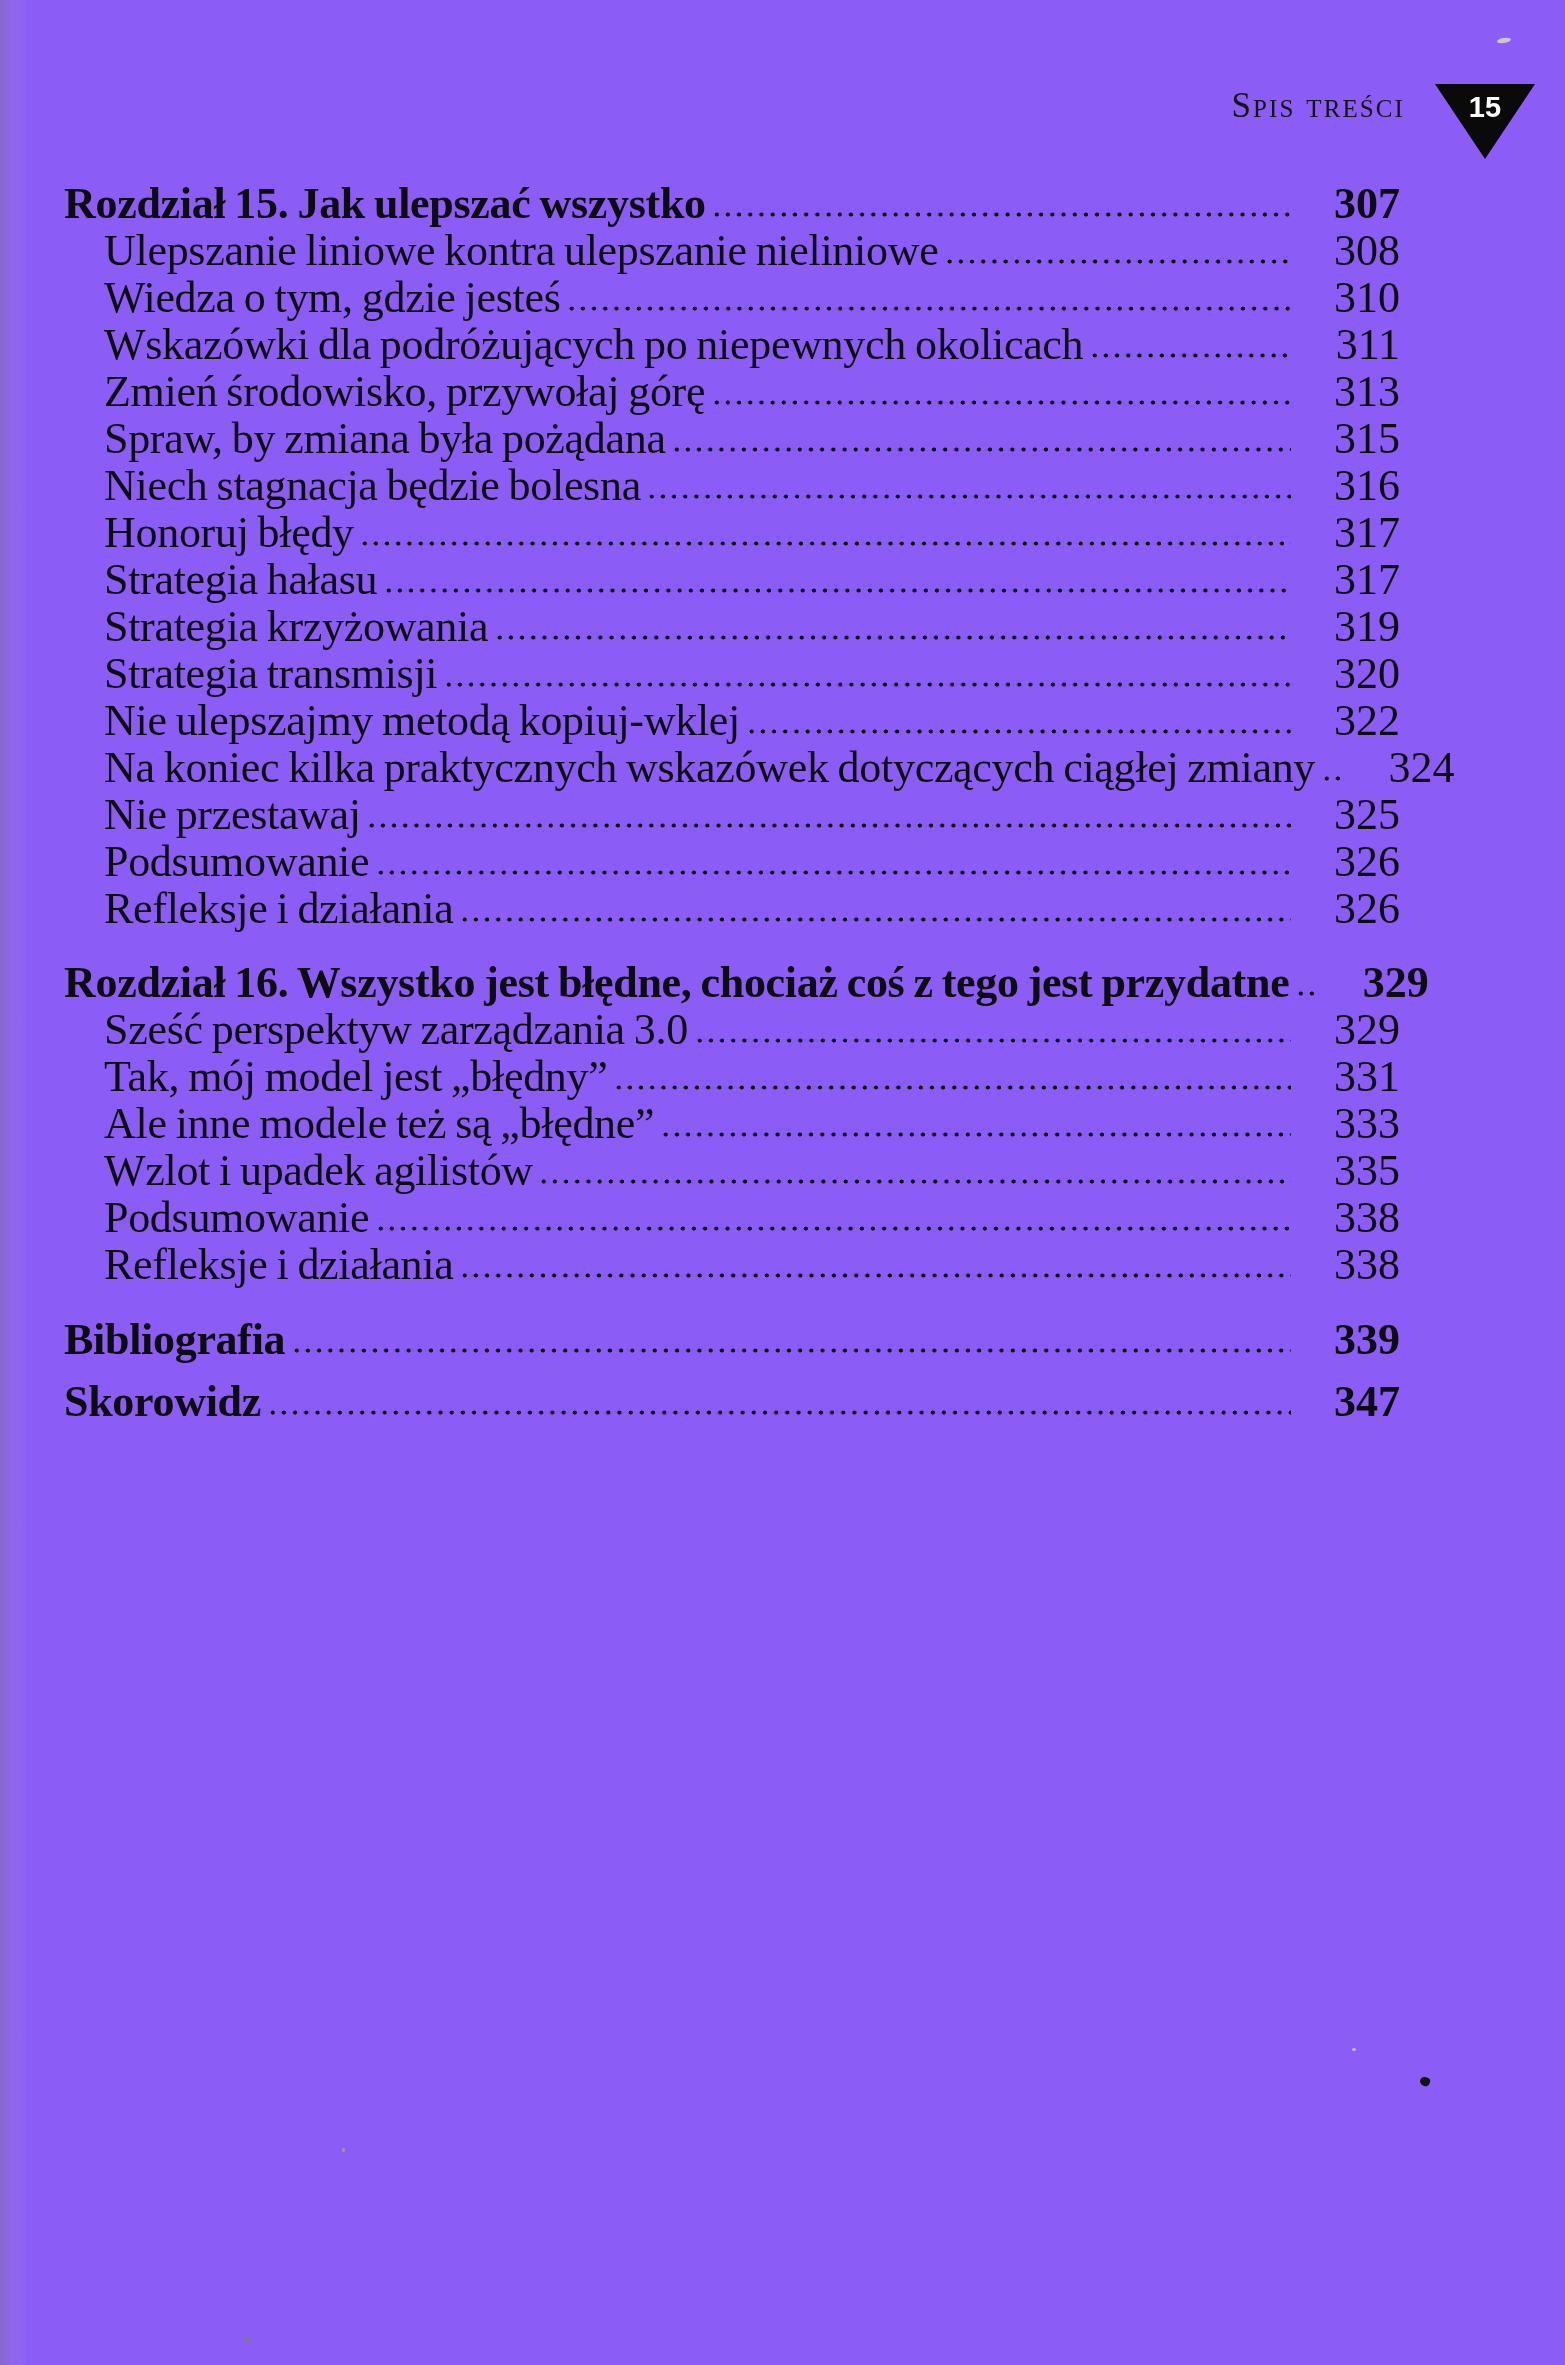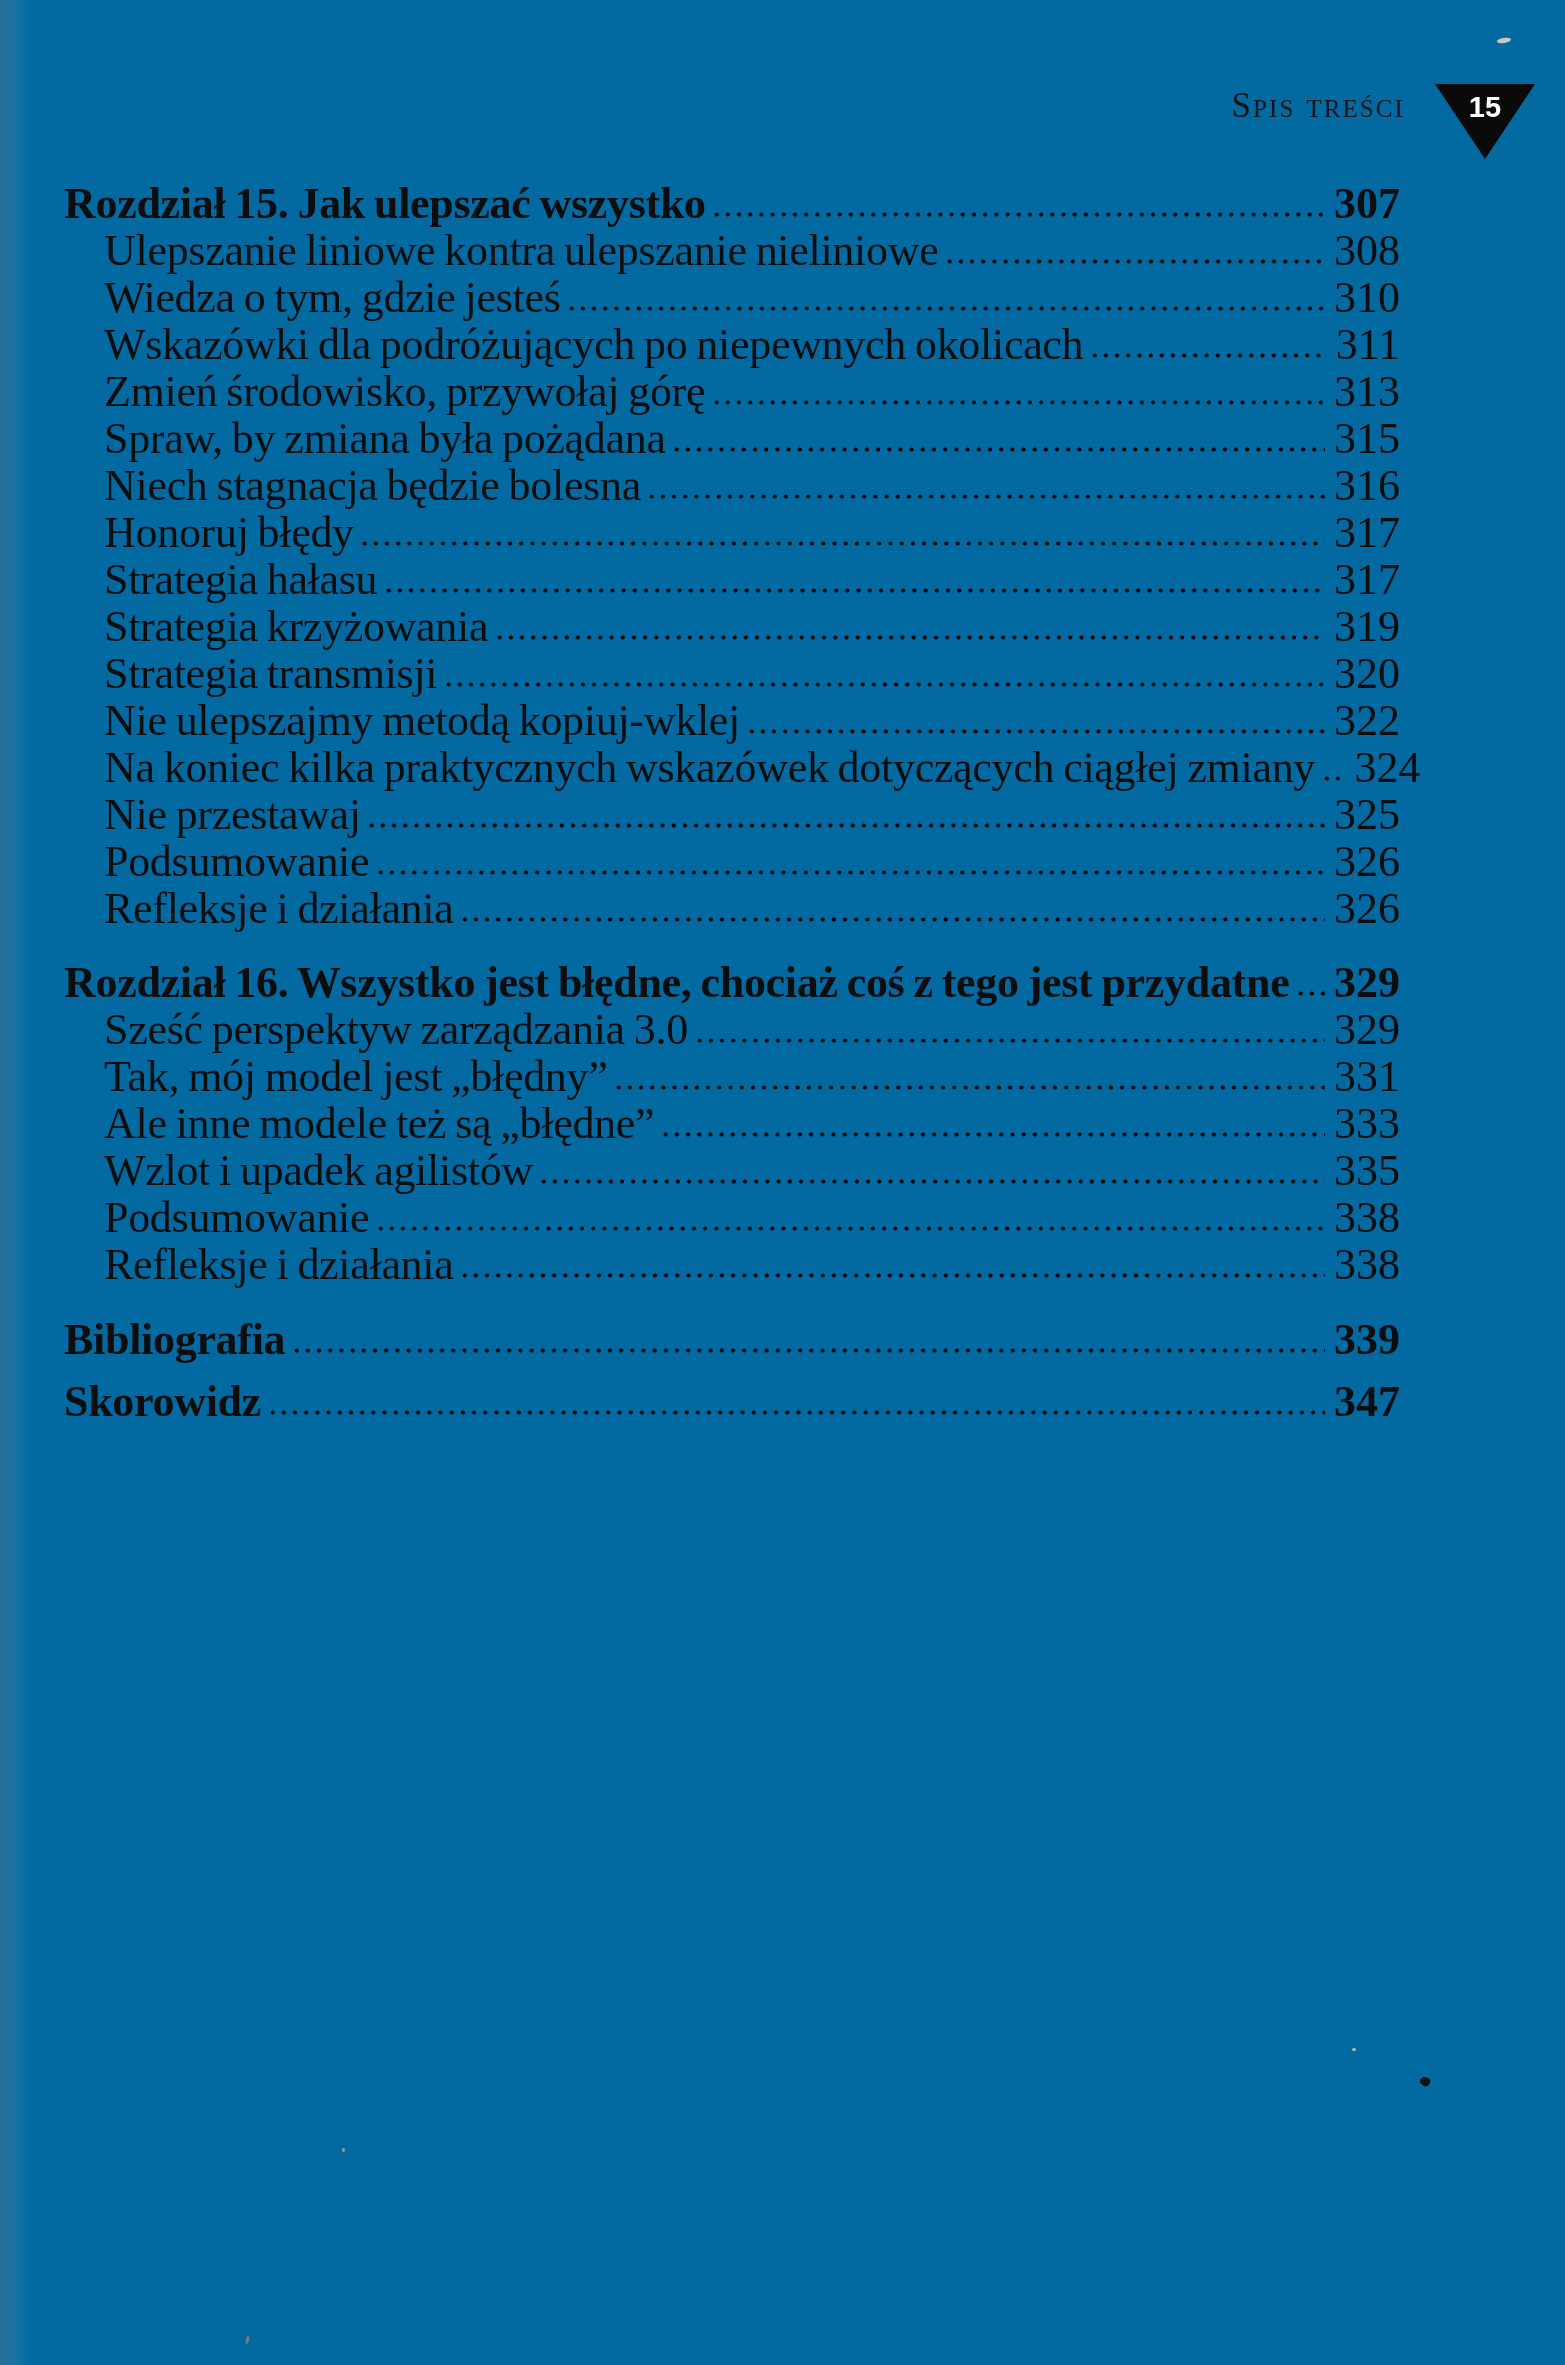--- a/index.html
+++ b/index.html
@@ -4,21 +4,21 @@
 <style>
   html, body {
     margin: 0;
     padding: 0;
     background: #ffffff;
   }
   .page {
     position: relative;
     width: 1566px;
     height: 2366px;
-    background: #0369a1;
+    background: #8b5cf6;
     overflow: hidden;
     font-family: "Liberation Serif", serif;
     color: #0d0d0d;
   }
   
   .left-edge {
     position: absolute;
     left: 0; top: 0; bottom: 0;
     width: 29px;
     background: linear-gradient(to right,
@@ -86,20 +86,21 @@
     margin: 0 8.6px 0 8.6px;
     background-image: radial-gradient(circle at 2.6px 2.6px, #050505 1.8px, rgba(0,0,0,0) 2.4px);
     background-size: 11.2px 5.2px;
     background-repeat: repeat-x;
     background-position: left 0px bottom 9.5px;
   }
   .pagenum {
     min-width: 58px;
     text-align: right;
     white-space: nowrap;
+    margin-left: 34px;
   }
   .section-2 { margin-top: 27px; }
   .row.back-1 { margin-top: 27.5px; }
   .row.back-2 { margin-top: 15.5px; }
   
   .speck { position: absolute; }
   .speck-1 { left: 1420px; top: 2077px; width: 9.5px; height: 8.6px; background: #121212; border-radius: 55% 45% 50% 60%; transform: rotate(20deg); }
   .speck-2 { left: 1352px; top: 2048px; width: 4.3px; height: 3.4px; background: #b9b9b4; border-radius: 50%; }
   .speck-3 { left: 342px;  top: 2148px; width: 2.6px; height: 4.3px; background: #9a9a94; border-radius: 50%; }
   .speck-4 { left: 246px;  top: 2336px; width: 2.6px; height: 7.7px; background: #7d7d78; border-radius: 45%; transform: rotate(14deg); }

